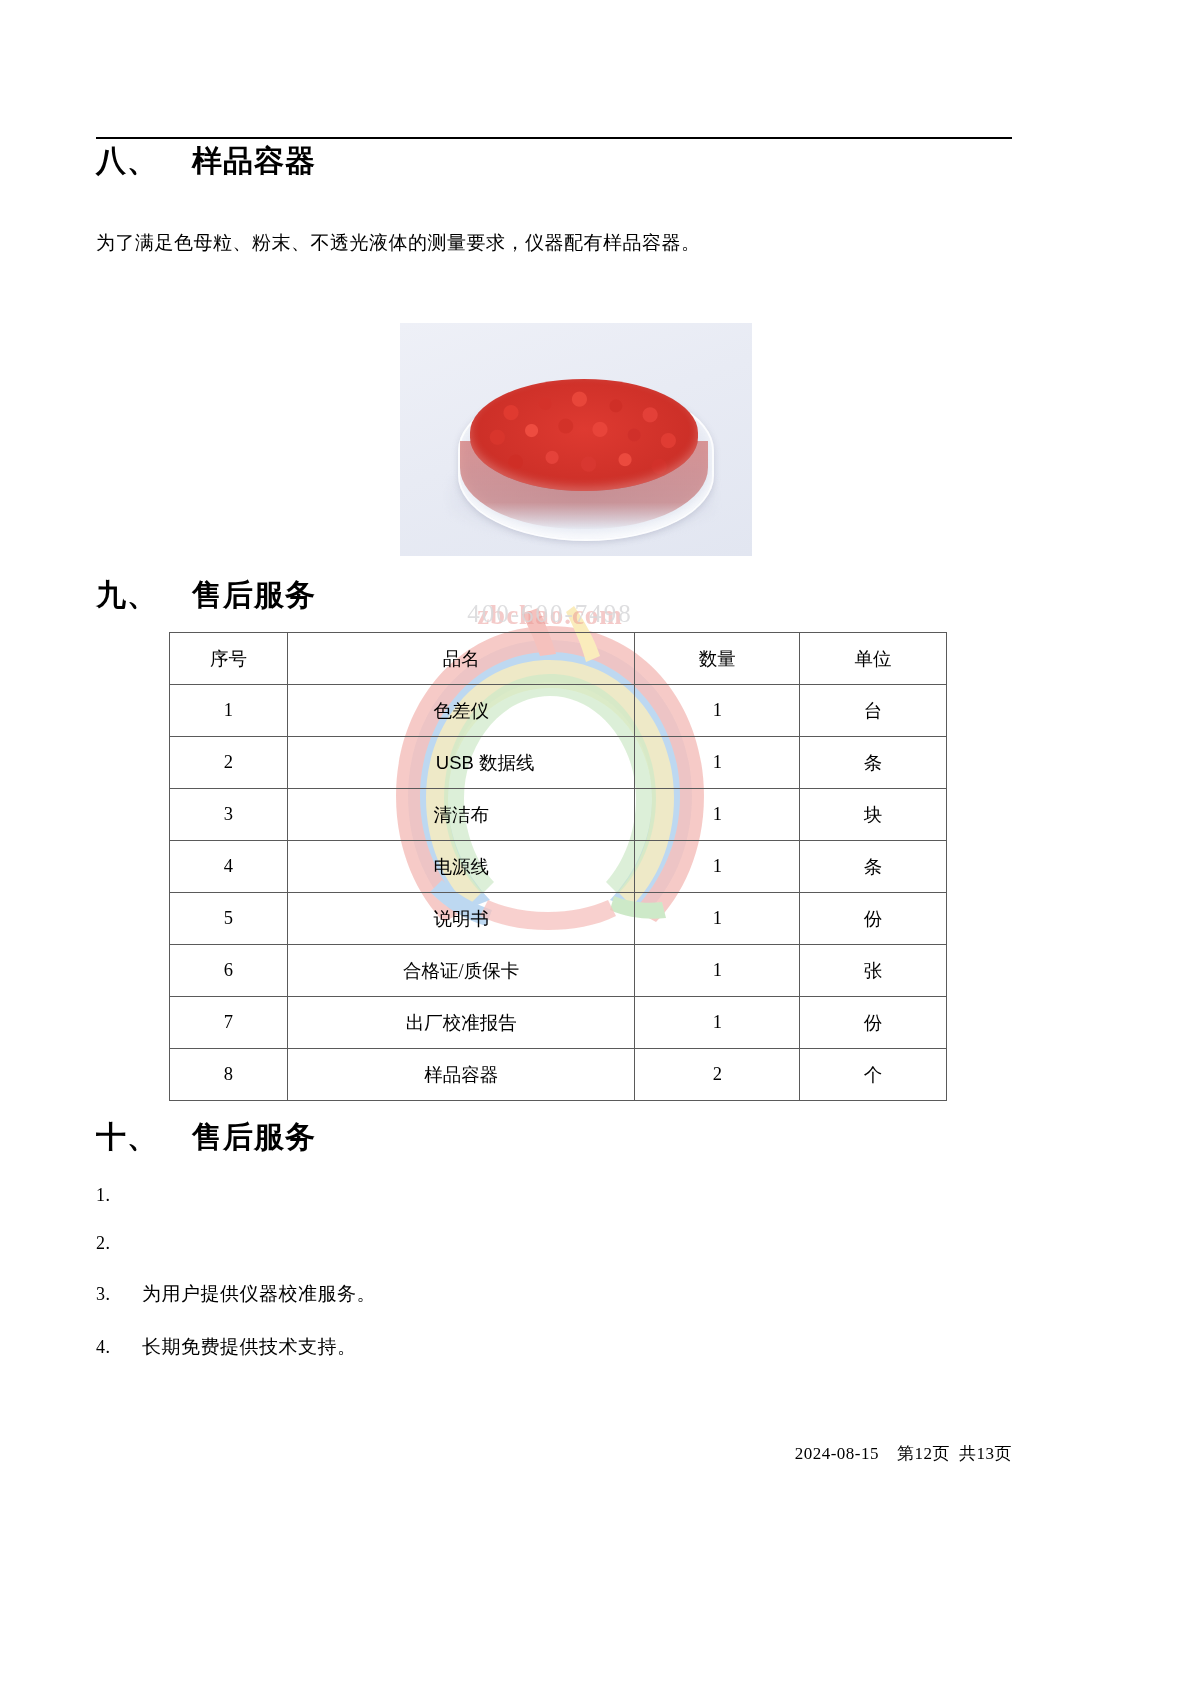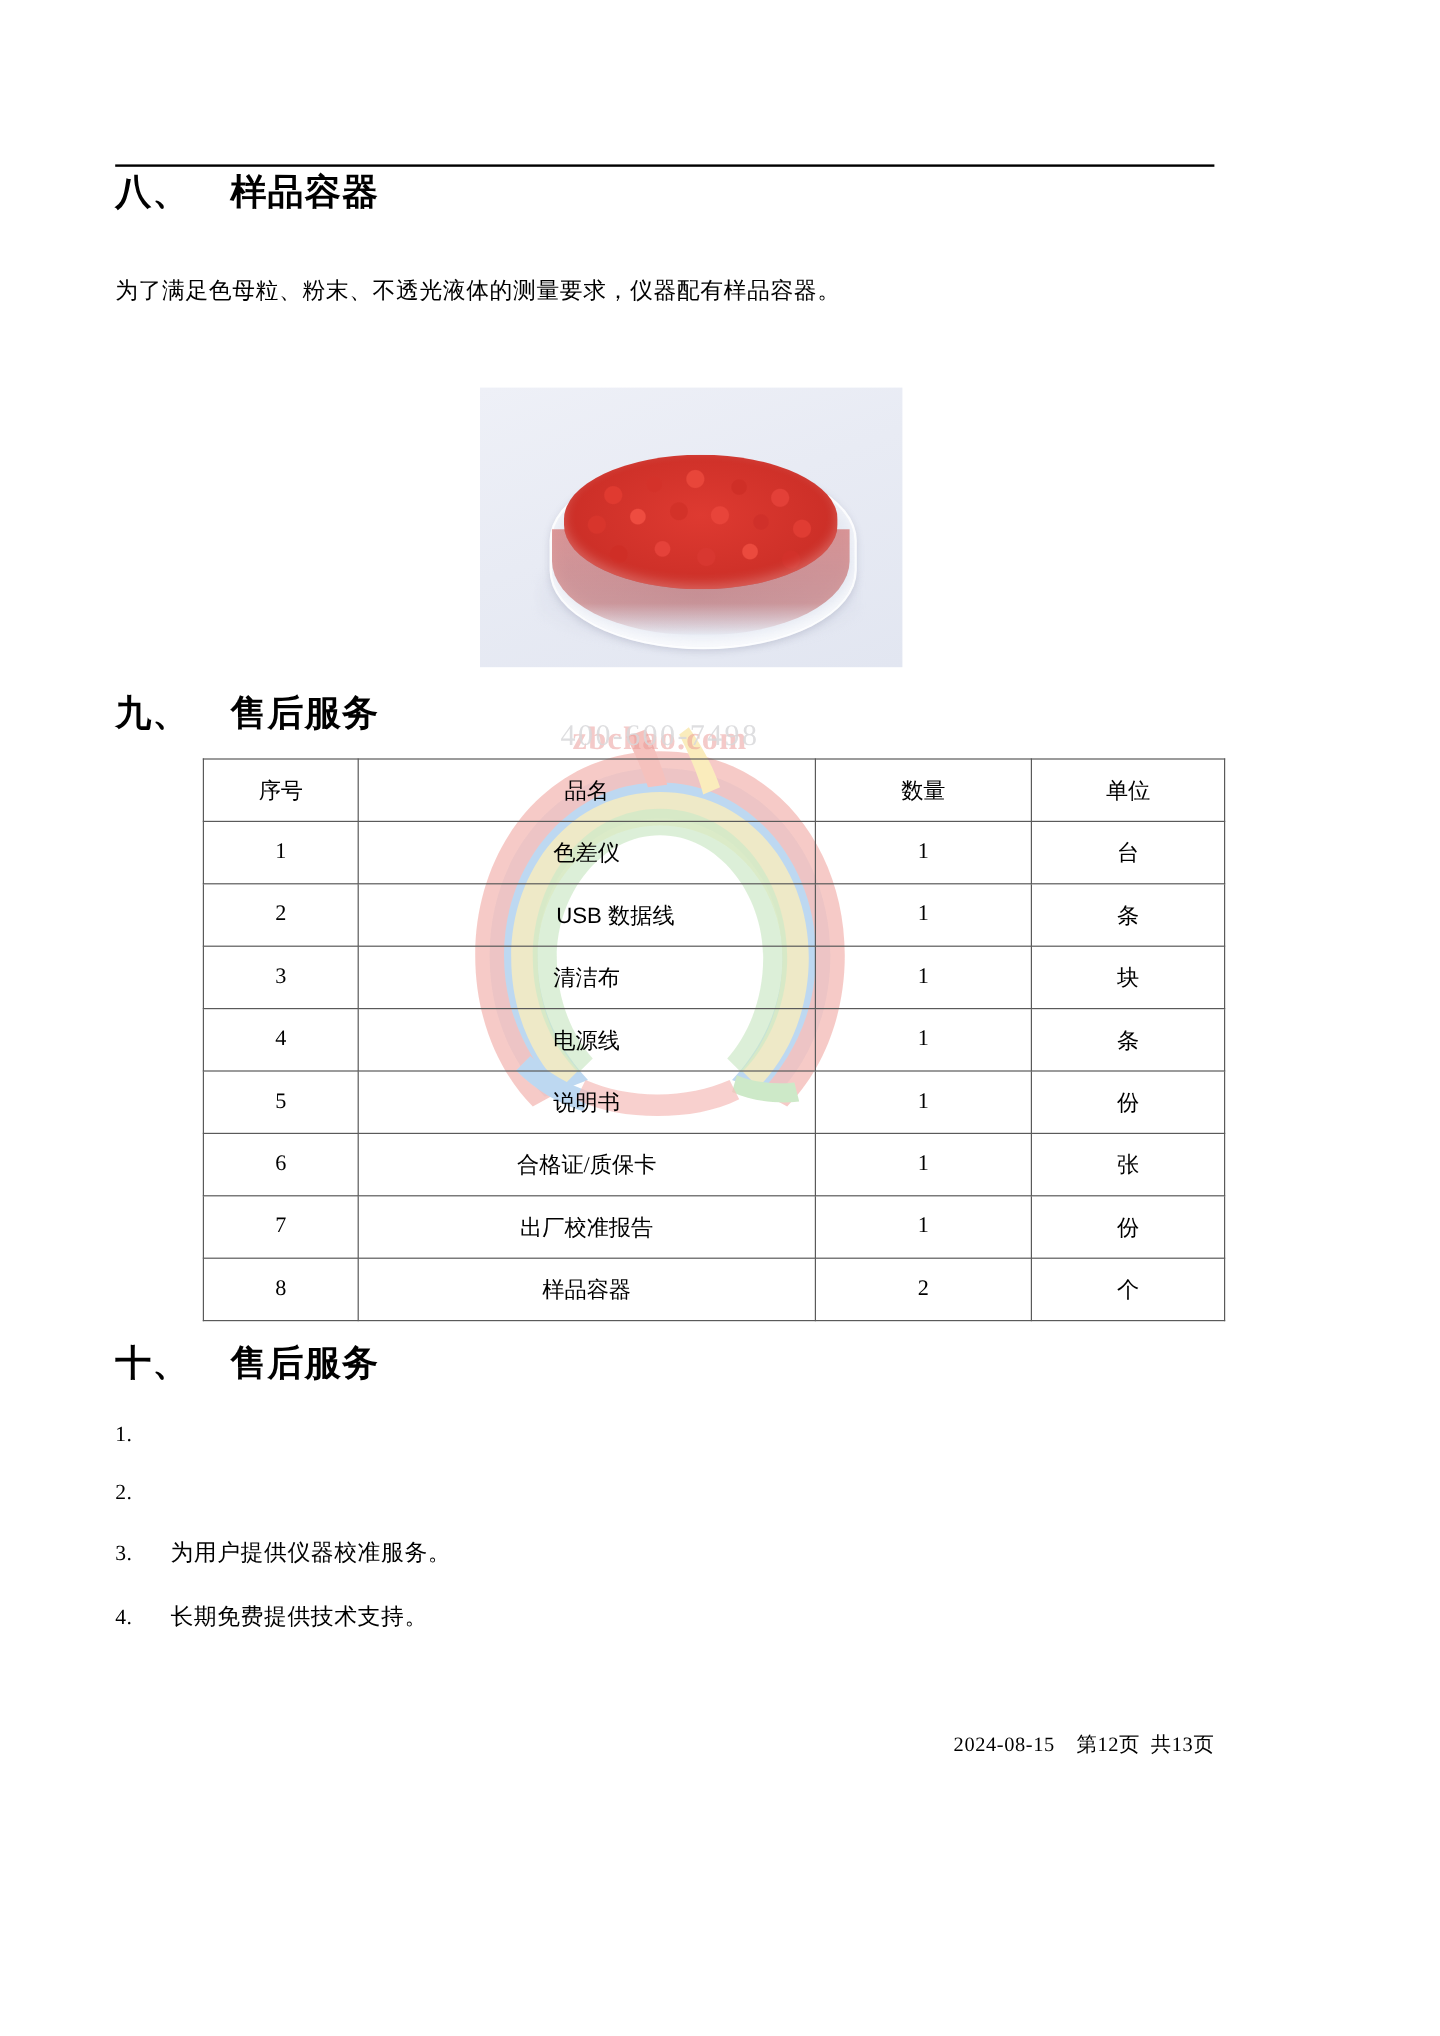--- a/index.html
+++ b/index.html
@@ -164,21 +164,21 @@
       radial-gradient(circle at 83% 78%, #d2312a 0 7px, transparent 8px),
       radial-gradient(ellipse at 50% 45%, #de3a31 0%, #c42a23 100%);
     box-shadow: 0 -4px 10px rgba(255,255,255,.25) inset;
   }
 
   
   #packing-table {
     position: absolute;
     left: 169px;
     top: 632px;
-    width: 852px;
+    width: 778px;
     border-collapse: collapse;
     font-size: 18.5px;
   }
   #packing-table td, #packing-table th {
     border: 1px solid #5a5a5a;
     text-align: center;
     vertical-align: middle;
     height: 51px;
     font-weight: normal;
     padding: 0;

